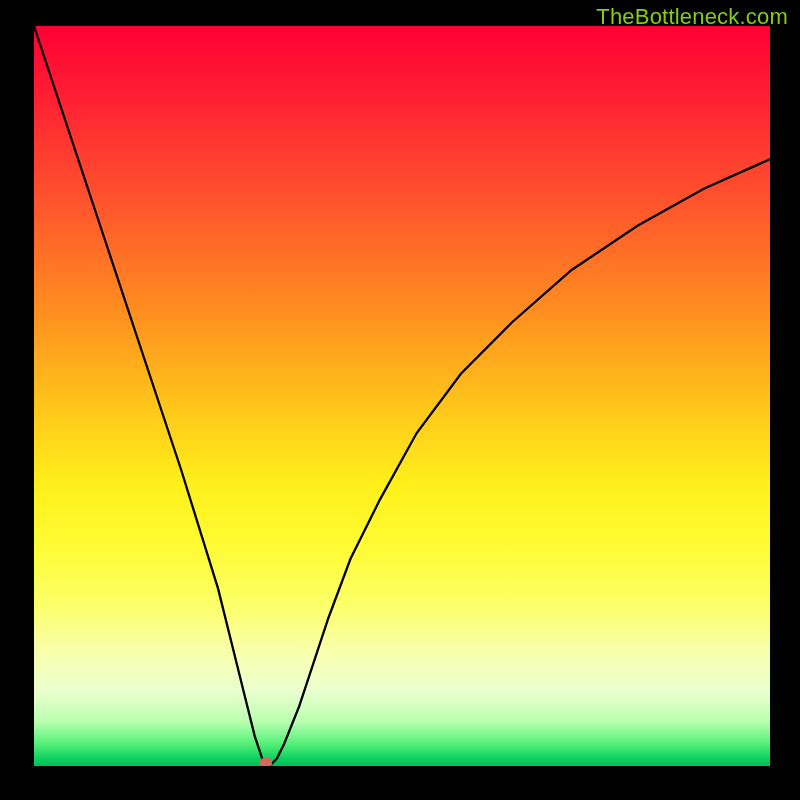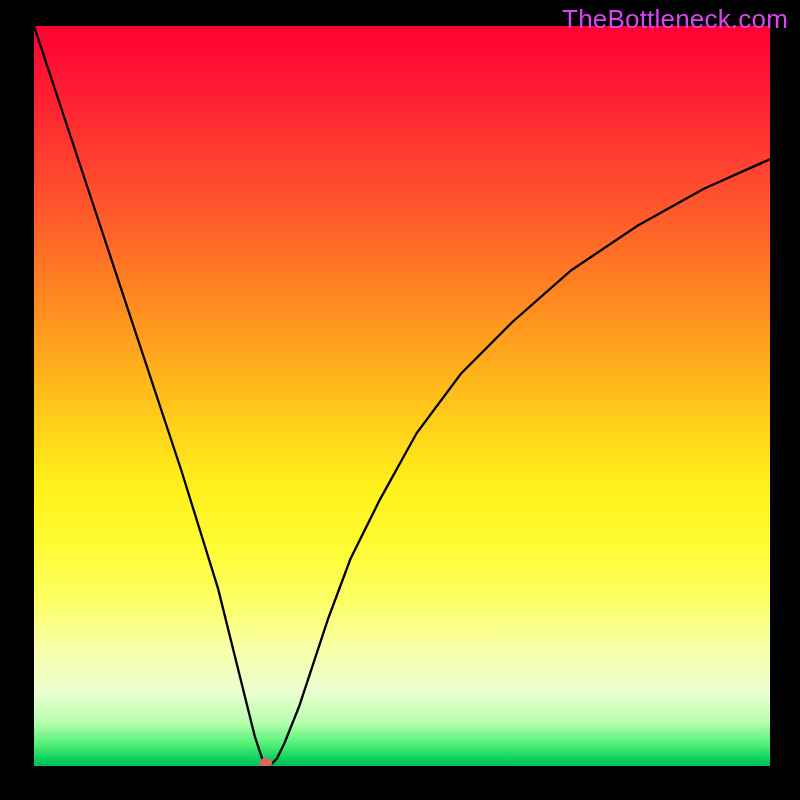--- a/index.html
+++ b/index.html
@@ -58,22 +58,22 @@
     stroke-linecap: round;
   }
   .min-marker {
     fill: #d46a5e;
     stroke: #d46a5e;
   }
   .watermark {
     position: absolute;
     top: 4px;
     right: 12px;
-    color: #d946ef;
-    font-size: 26px;
+    color: #84cc16;
+    font-size: 22px;
     font-weight: 500;
     letter-spacing: 0.2px;
     user-select: none;
   }
 </style>
 </head>
 <body>
 
 <div class="frame">
 

